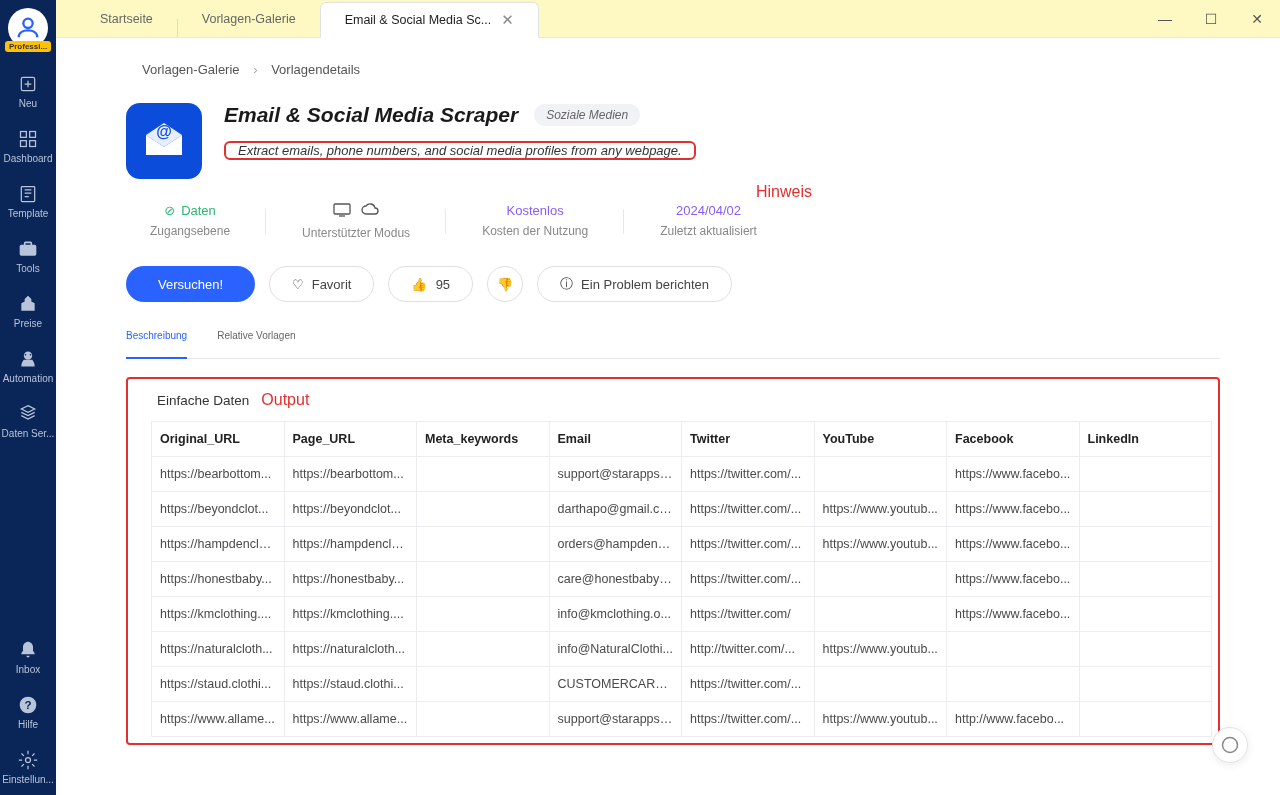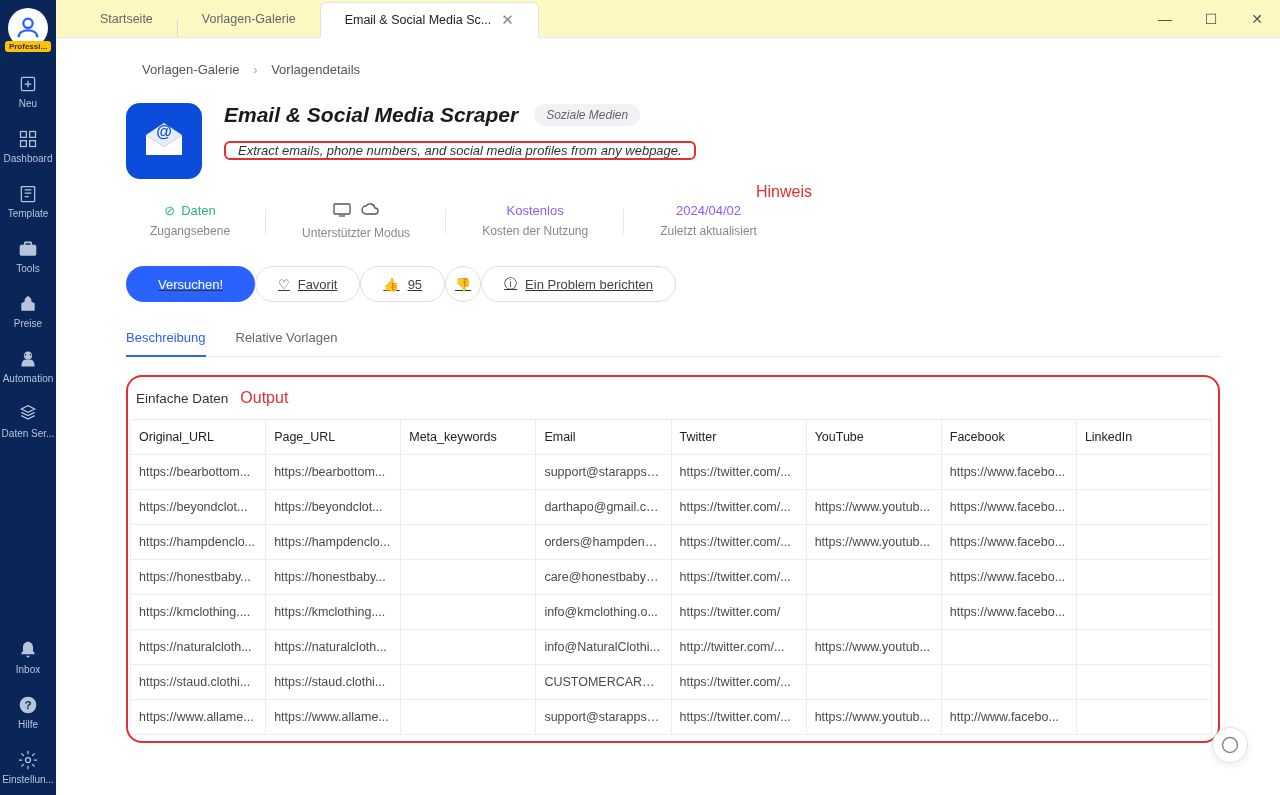--- a/index.html
+++ b/index.html
@@ -35,34 +35,34 @@
 .desc-box { border: 2.5px solid #e03030; border-radius: 6px; padding: 0 12px; font-size: 13px; color: #333; display: inline-block; }
 .hinweis { color: #e03030; font-size: 16px; font-weight: 500; position: absolute; left: 700px; top: 145px; }
 .meta-row { display: flex; margin-bottom: 26px; }
 .meta-item { text-align: center; padding: 0 36px; position: relative; }
 .meta-item:first-child { padding-left: 24px; }
 .meta-item:not(:last-child)::after { content: ''; position: absolute; right: 0; top: 6px; bottom: 6px; width: 1px; background: #e6e8eb; }
 .meta-top { font-size: 13px; color: #8b5cf6; margin-bottom: 6px; display: flex; align-items: center; justify-content: center; gap: 6px; }
 .meta-top.green { color: #2bb673; }
 .meta-bottom { font-size: 12px; color: #888; }
 .meta-icons { display: flex; gap: 10px; justify-content: center; margin-bottom: 6px; }
-.action-row { display: flex; margin-bottom: 28px; text-decoration: underline; }
+.action-row { display: flex; gap: 14px; margin-bottom: 28px; }
 .btn { padding: 0 22px; height: 36px; border-radius: 18px; display: flex; align-items: center; gap: 8px; font-size: 13px; cursor: pointer; border: 1px solid #dcdfe4; background: #fff; color: #444; }
 .btn.primary { background: #2962ff; color: #fff; border: none; padding: 0 32px; font-weight: 500; }
 .btn-icon { width: 36px; padding: 0; justify-content: center; }
 .tabs-inner { display: flex; gap: 30px; border-bottom: 1px solid #e6e8eb; margin-bottom: 18px; }
-.tab-inner { padding-bottom: 10px; font-size: 13px; color: #666; cursor: pointer; }
+.tab-inner { padding-bottom: 16px; font-size: 10px; color: #666; cursor: pointer; }
 .tab-inner.active { color: #2962ff; font-weight: 500; border-bottom: 2.5px solid #2962ff; margin-bottom: -1px; }
-.output-box { border: 2.5px solid #e03030; border-radius: 16px; padding: 12px 6px 6px 2px; }
+.output-box { border: 2.5px solid #e03030; border-radius: 4px; padding: 12px 6px 6px 23px; }
 .output-head { display: flex; align-items: baseline; gap: 12px; margin-bottom: 12px; padding-left: 6px; }
 .output-title { font-size: 13.5px; color: #333; font-weight: 500; }
 .output-label { color: #e03030; font-size: 16px; font-weight: 500; }
 .data-table { width: 100%; border-collapse: collapse; font-size: 12.5px; }
 .data-table th, .data-table td { border: 1px solid #ebedf1; padding: 10px 8px; text-align: left; white-space: nowrap; overflow: hidden; text-overflow: ellipsis; max-width: 130px; }
-.data-table th { font-weight: 400; color: #222; background: #fff; }
+.data-table th { font-weight: 700; color: #222; background: #fff; }
 .data-table td { color: #4a4a4a; }
 .float-btn { position: fixed; right: 32px; bottom: 32px; width: 36px; height: 36px; border-radius: 50%; background: #fff; border: 1px solid #e0e2e6; display: flex; align-items: center; justify-content: center; box-shadow: 0 2px 8px rgba(0,0,0,0.08); cursor: pointer; }
 .col-url { width: 130px; }
 </style>
 </head>
 <body>
 
 <div class="app">
   <div class="sidebar">
     <div class="sidebar-logo">

